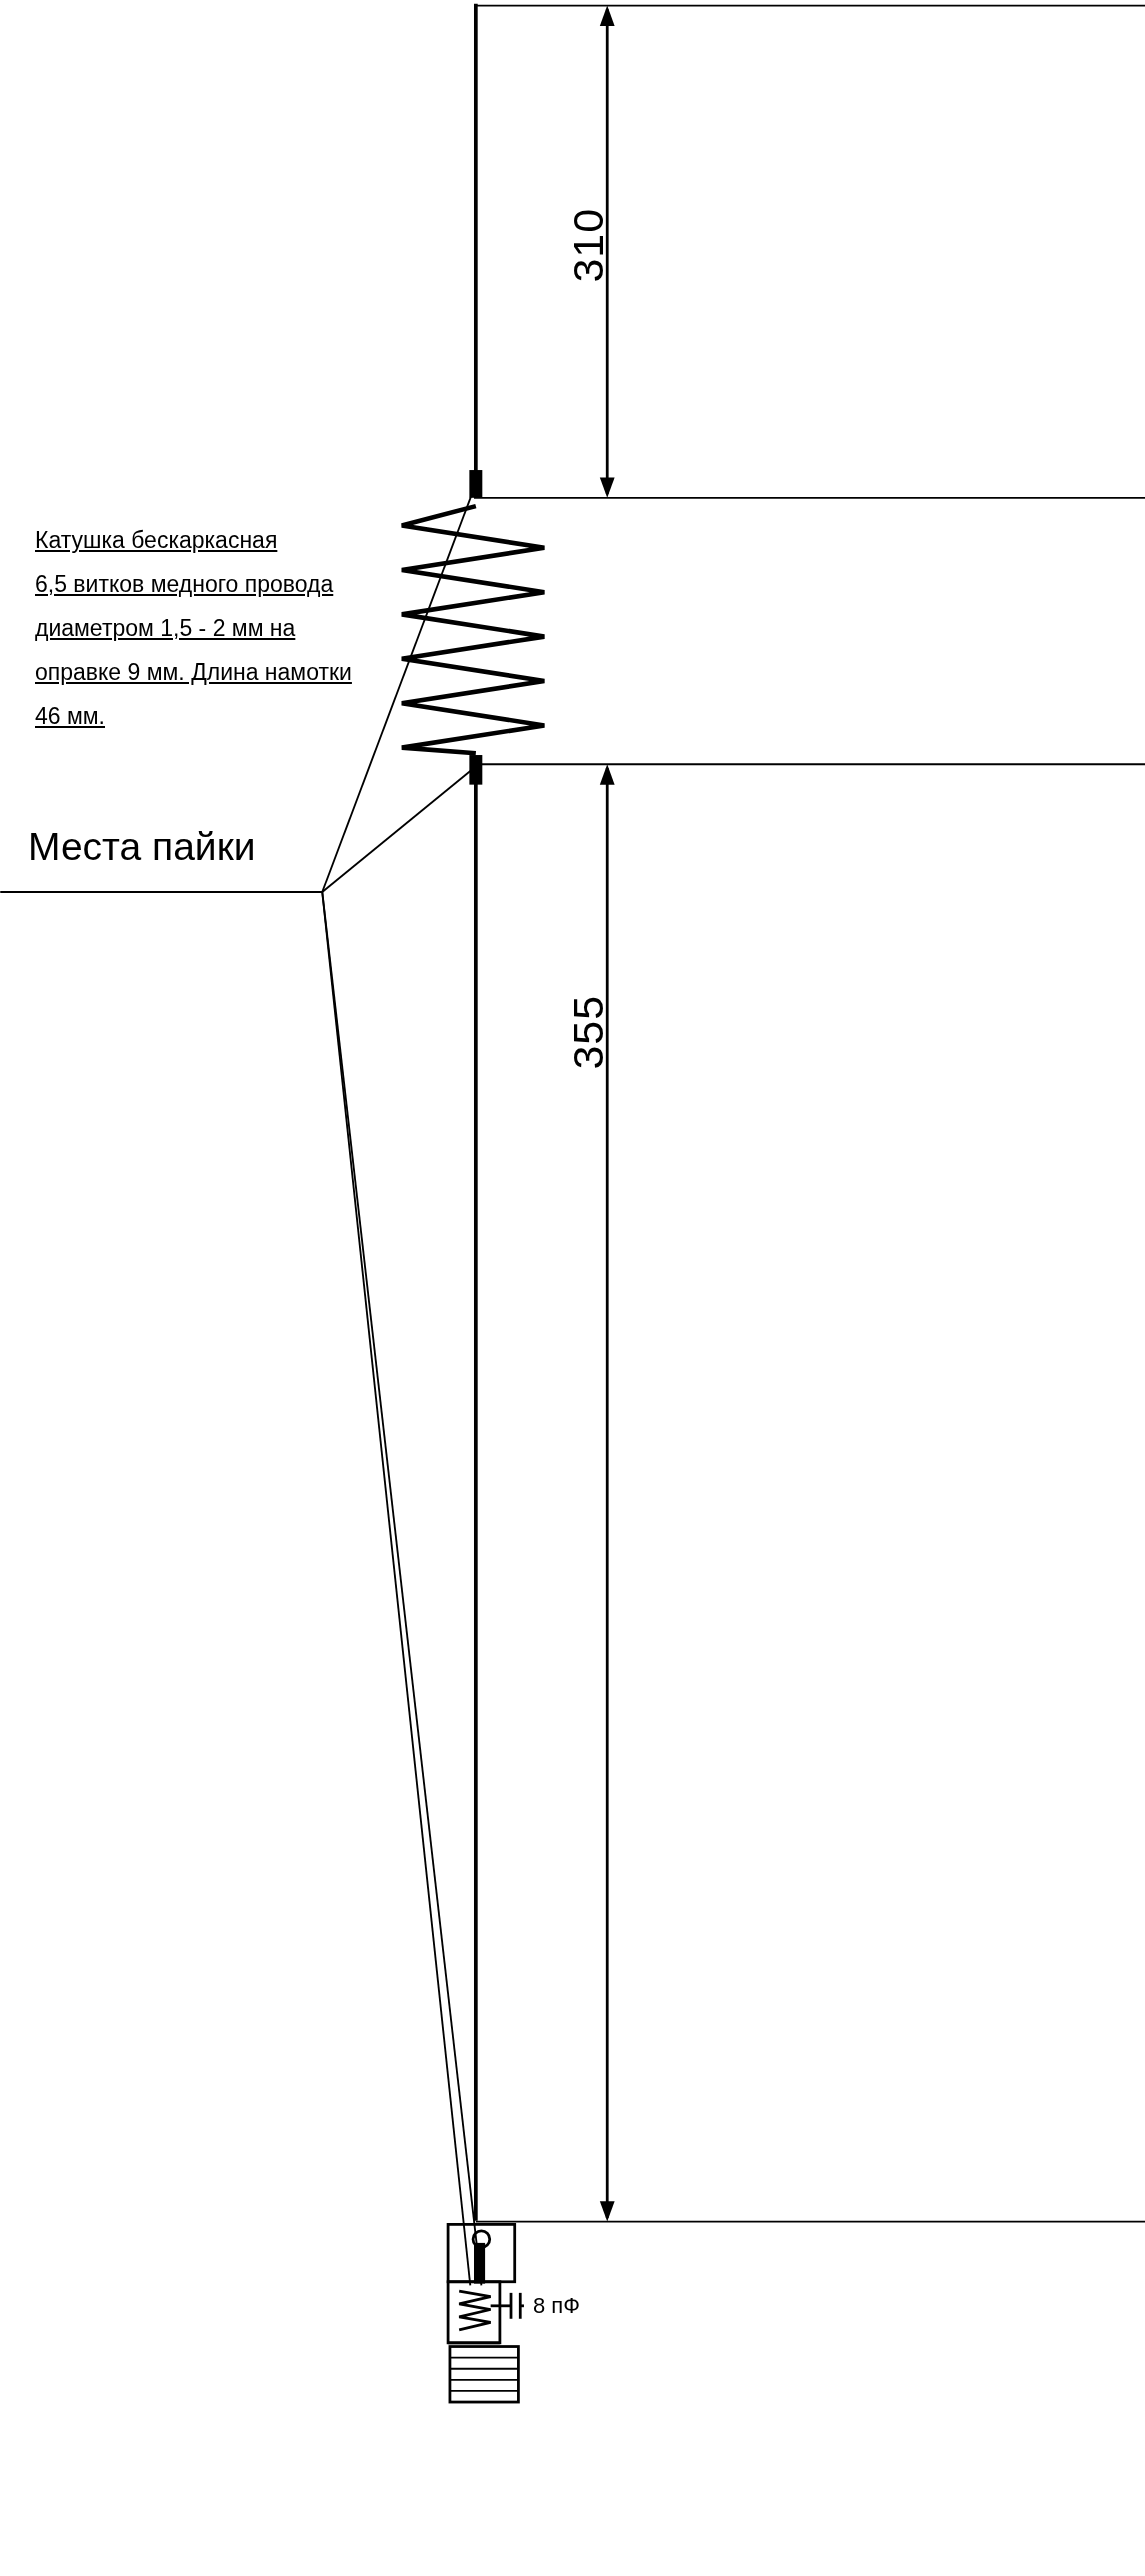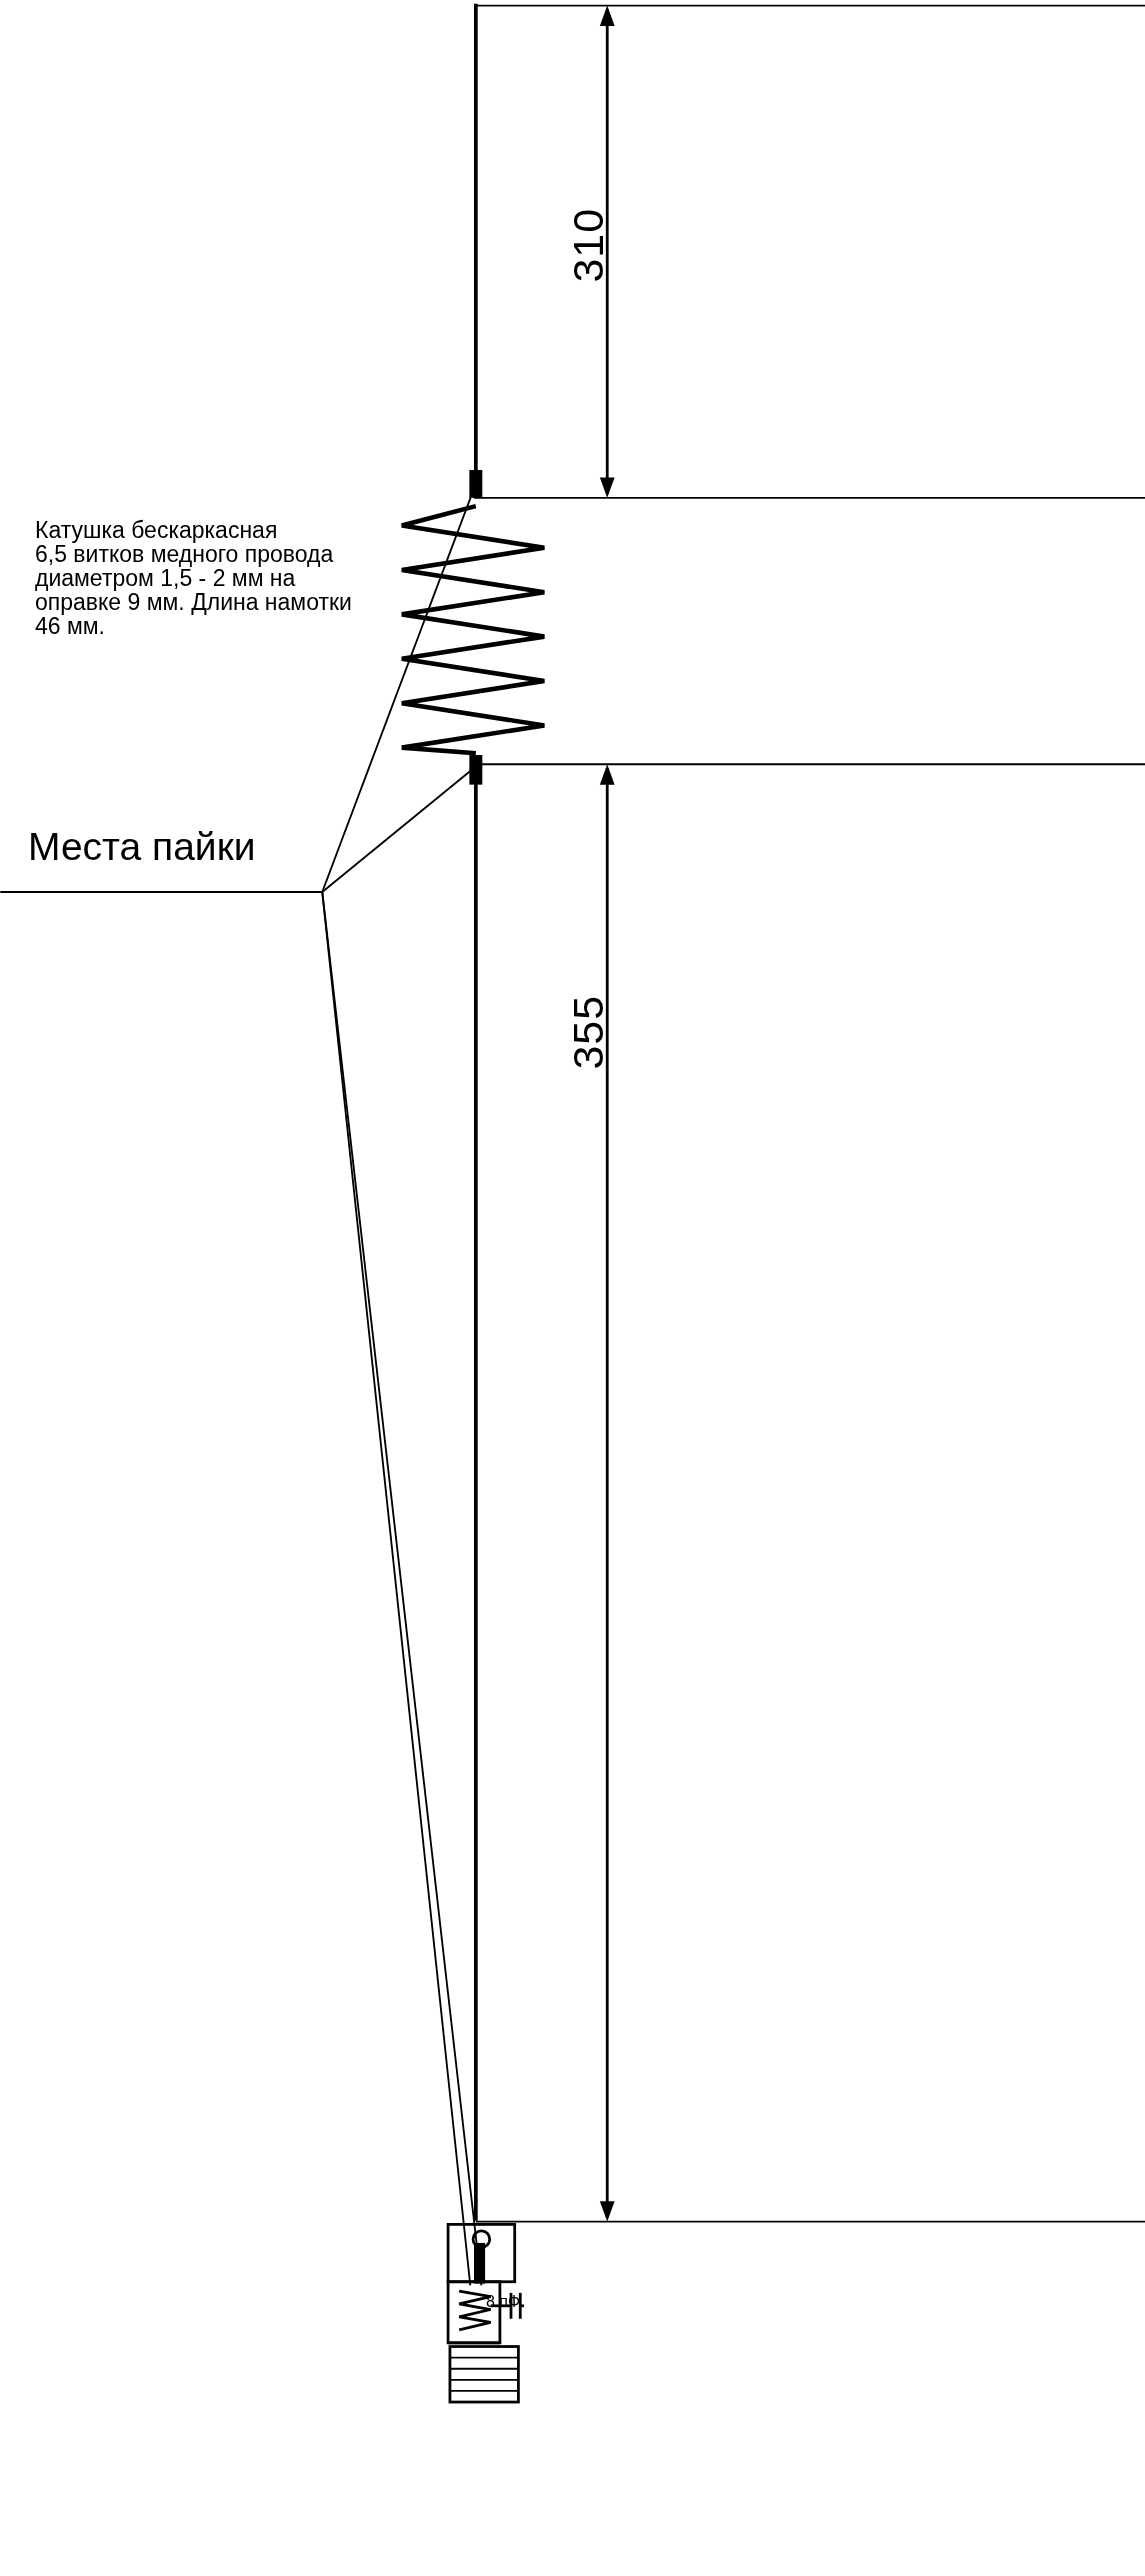--- a/index.html
+++ b/index.html
@@ -33,21 +33,22 @@
     position: absolute;
     white-space: pre-wrap;
     font-family: "Liberation Sans", sans-serif;
     color: #000000;
   }
   .note-top {
     left: 35px;
     top: 518px;
     width: 361px;
     font-size: 23px;
-    line-height: 24px;
+    line-height: 44px;
+    text-decoration: underline;
   }
   .note-bottom {
     left: 1.9px;
     top: 2210px;
     width: 435px;
     font-size: 23px;
     line-height: 31px;
   }
   .solder-label {
     left: 28px;
@@ -64,23 +65,23 @@
   }
   .dim-310 {
     left: 564px;
     top: 208px;
   }
   .dim-355 {
     left: 564px;
     top: 995px;
   }
   .cap-label {
-    left: 486px;
+    left: 533px;
     top: 2293px;
-    font-size: 16px;
+    font-size: 22px;
   }
 </style>
 </head>
 <body>
 
 <div id="diagram-root">
 
   <svg class="drawing" viewBox="0 0 1238 2784">
     <g stroke="#000000" fill="none" stroke-width="3">
 

